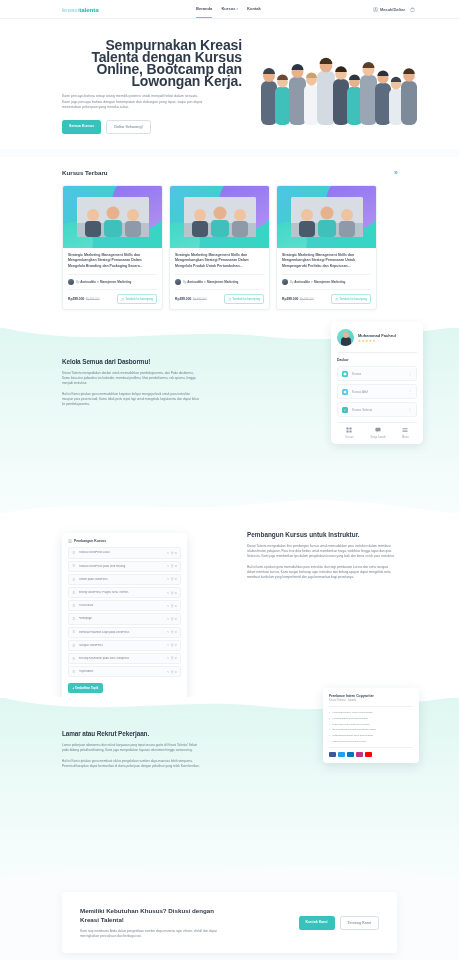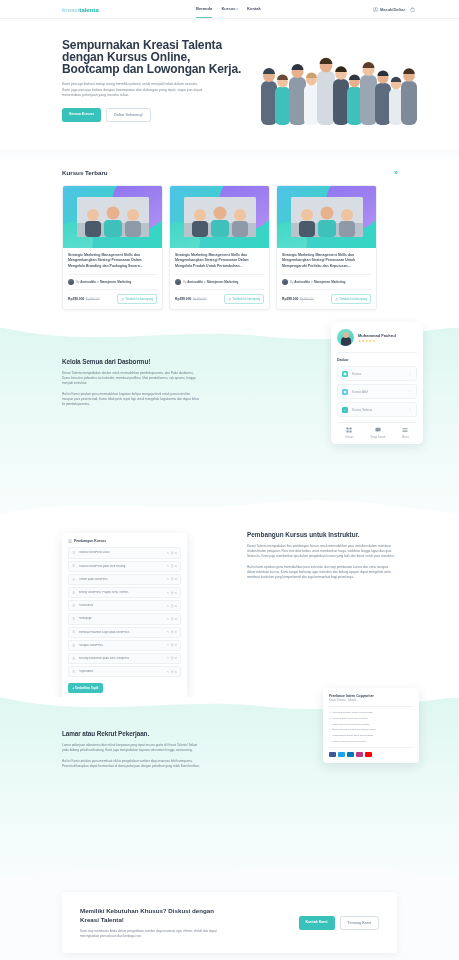--- a/index.html
+++ b/index.html
@@ -25,21 +25,21 @@
   .nav { position:absolute; left:196px; display:flex; gap:9px; align-items:center; }
   .nav-item { font-size:4.1px; color:#4a5565; font-weight:700; white-space:nowrap; position:relative; padding-bottom:1px;}
   .nav-item.active:after{content:"";position:absolute;left:0;right:0;bottom:-6px;height:1.2px;background:#5fc9c4;border-radius:2px;}
   .caret { font-size:3px; color:#8b97a6; margin-left:1px; }
   .head-right { position:absolute; right:44px; display:flex; align-items:center; gap:5px; }
   .hr-item { display:flex; align-items:center; gap:1.5px; font-size:4px; color:#5a6676; font-weight:600; }
   .ic { display:inline-block; line-height:0; }
 
   
   .hero { position:relative; padding:20px 62px 22px 62px; background:#fff; height:130px;}
-  .hero h1 { font-size:12px; line-height:12px; font-weight:800; color:#2f3b4a; max-width:180px; letter-spacing:-0.15px;}
+  .hero h1 { font-size:14px; line-height:12px; font-weight:800; color:#2f3b4a; max-width:180px; letter-spacing:-0.15px;text-align:right;}
   .hero p { margin-top:7px; font-size:3.5px; line-height:5.6px; color:#7d8896; max-width:142px; }
   .hero-btns { margin-top:9px; display:flex; gap:5px; }
   .btn { font-size:3.6px; font-weight:700; padding:4px 7px; border-radius:2.5px; white-space:nowrap; display:inline-block;}
   .btn-primary { background:#39c2bb; color:#fff; }
   .btn-ghost { background:#fff; color:#93a0ae; border:0.8px solid #d8dfe6; }
   .hero-art { position:absolute; right:40px; top:28px; width:160px; height:78px; }
 
   .divider-band { height:8px; background:#fbfcfd; }
 
   

